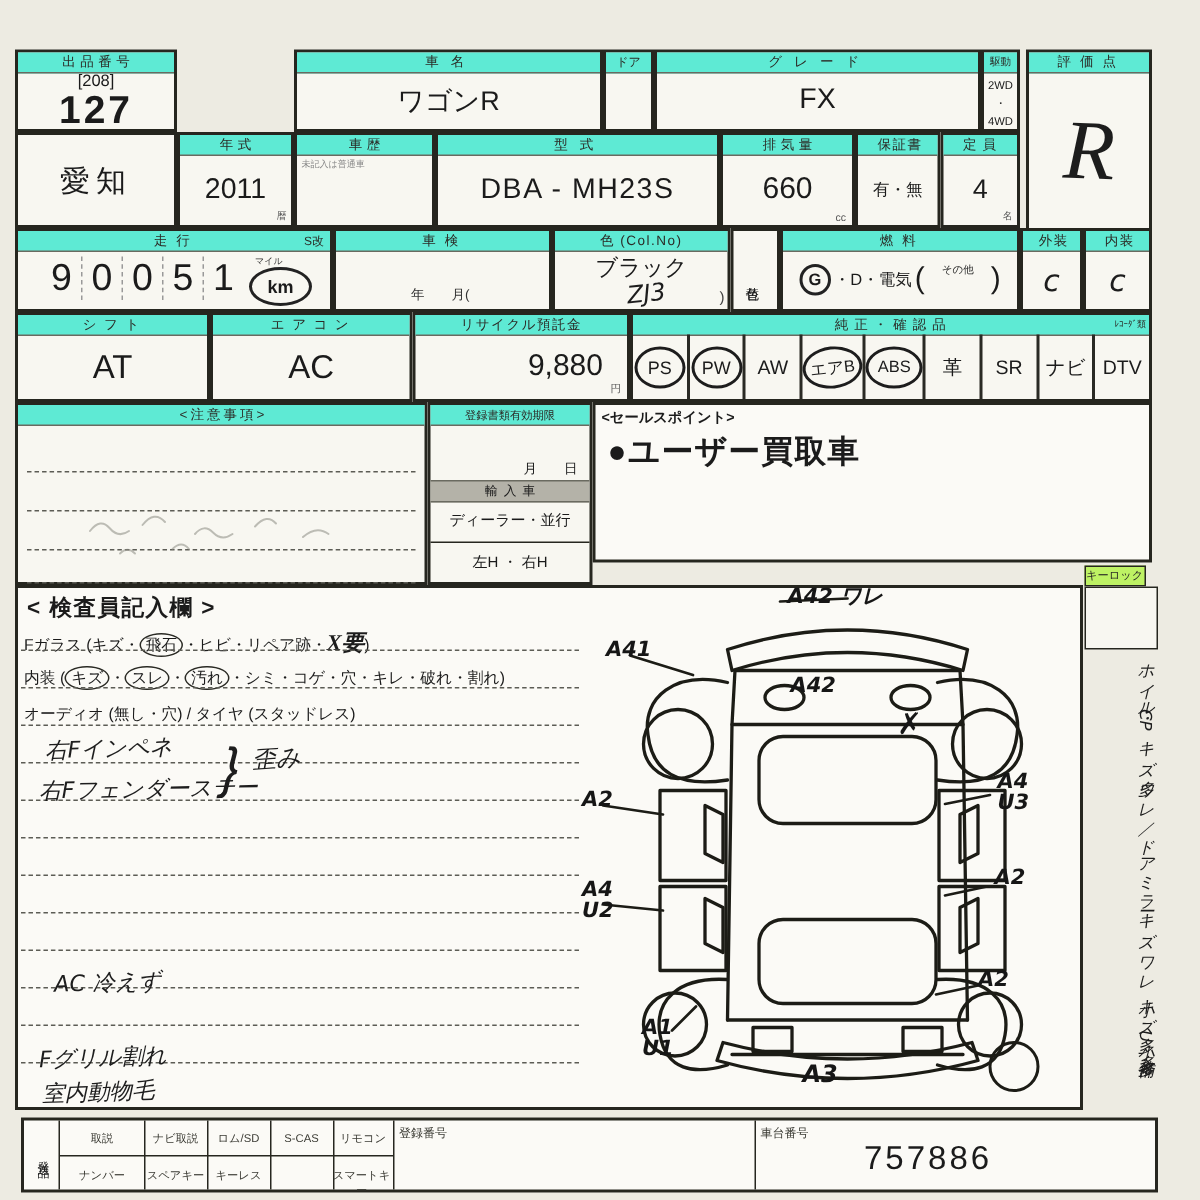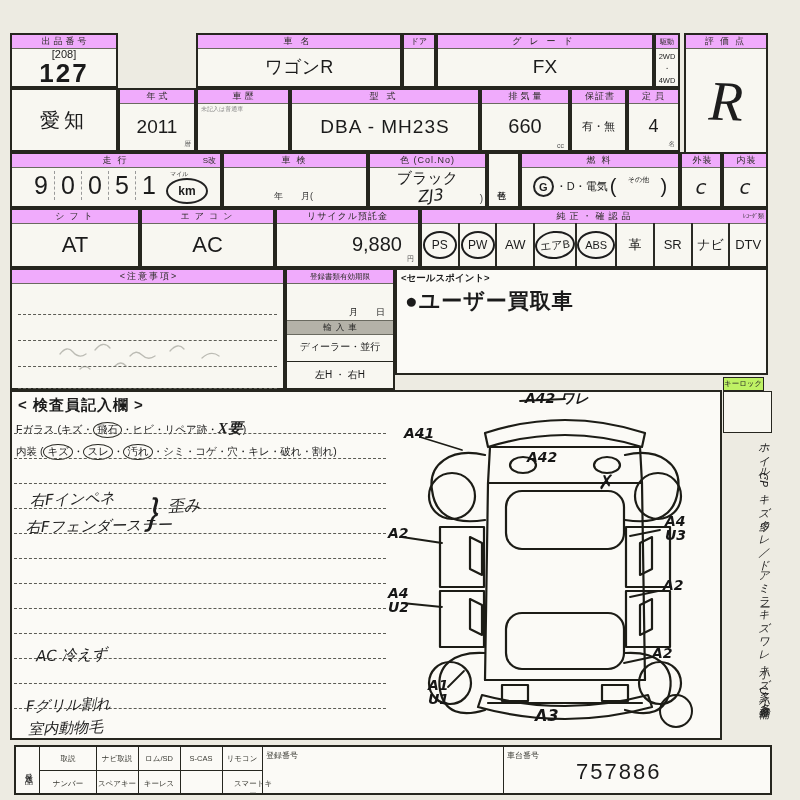--- a/index.html
+++ b/index.html
@@ -1,19 +1,19 @@
 <!DOCTYPE html>
 <html><head>
 <meta charset="utf-8">
 <style>
   html,body{margin:0;padding:0;}
   .page{position:relative;width:800px;height:800px;background:#edebe2;
         font-family:"Liberation Sans",sans-serif;color:#1b1b1b;overflow:hidden;}
   .cell{position:absolute;border:2px solid #26261f;background:#f8f7f1;box-sizing:border-box;}
-  .cellhdr{position:absolute;top:0;left:0;right:0;height:13px;background:#f0abfc;
+  .cellhdr{position:absolute;top:0;left:0;right:0;height:13px;background:#5eead4;
            color:#2b2b26;font-size:9px;line-height:13px;text-align:center;
            letter-spacing:3px;text-indent:3px;white-space:nowrap;overflow:hidden;
            border-bottom:1px solid #6a6a60;}
   .val{position:absolute;left:0;right:0;top:13px;bottom:0;display:flex;
        align-items:center;justify-content:center;}
   .hand{font-family:"DejaVu Sans",sans-serif;font-style:italic;color:#1d1d1d;}
   .serif{font-family:"Liberation Serif",serif;}
   .tiny{font-size:7px;color:#555;}
   .dashline{position:absolute;border-bottom:1.5px dashed #5c5c55;height:0;}
   .dmg{position:absolute;font-family:"DejaVu Sans",sans-serif;font-style:italic;
@@ -229,20 +229,21 @@
   <div style="position:absolute;left:18px;top:396px;font-size:15px;font-weight:600;letter-spacing:1px;">&lt; 検査員記入欄 &gt;</div>
 
   <div style="position:absolute;left:16px;top:419px;font-size:10.5px;">
     <span>Fガラス (キズ・</span><span class="oval">飛石</span><span>・ヒビ・リペア跡・</span><span class="hand" style="font-size:15px;font-weight:bold;font-family:Liberation Serif, serif;">X要</span><span>)</span>
   </div>
 
   <div style="position:absolute;left:16px;top:444px;font-size:10.5px;">
     <span>内装 (</span><span class="oval">キズ</span><span>・</span><span class="oval">スレ</span><span>・</span><span class="oval">汚れ</span><span>・シミ・コゲ・穴・キレ・破れ・割れ)</span>
   </div>
 
+  <div style="position:absolute;left:16px;top:469px;font-size:10.5px;">オーディオ (無し・穴) / タイヤ (スタッドレス)</div>
 
   <div class="dashline" style="left:14px;width:372px;top:433px;"></div>
   <div class="dashline" style="left:14px;width:372px;top:458px;"></div>
   <div class="dashline" style="left:14px;width:372px;top:483px;"></div>
   <div class="dashline" style="left:14px;width:372px;top:508px;"></div>
   <div class="dashline" style="left:14px;width:372px;top:533px;"></div>
   <div class="dashline" style="left:14px;width:372px;top:558px;"></div>
   <div class="dashline" style="left:14px;width:372px;top:583px;"></div>
   <div class="dashline" style="left:14px;width:372px;top:608px;"></div>
   <div class="dashline" style="left:14px;width:372px;top:633px;"></div>
@@ -348,21 +349,21 @@
 
     <div class="btm-lbl" style="left:24px;width:56px;top:7px;">取説</div>
     <div class="btm-lbl" style="left:80px;width:42px;top:7px;">ナビ取説</div>
     <div class="btm-lbl" style="left:122px;width:42px;top:7px;">ロム/SD</div>
     <div class="btm-lbl" style="left:164px;width:42px;top:7px;">S-CAS</div>
     <div class="btm-lbl" style="left:206px;width:40px;top:7px;">リモコン</div>
 
     <div class="btm-lbl" style="left:24px;width:56px;top:32px;">ナンバー</div>
     <div class="btm-lbl" style="left:80px;width:42px;top:32px;">スペアキー</div>
     <div class="btm-lbl" style="left:122px;width:42px;top:32px;">キーレス</div>
-    <div class="btm-lbl" style="left:172px;width:42px;top:32px;padding-left:44px;">スマートキー</div>
+    <div class="btm-lbl" style="left:160px;width:42px;top:32px;padding-left:44px;">スマートキー</div>
 
     <div style="position:absolute;left:250px;top:3px;font-size:8px;color:#3a3a33;">登録番号</div>
 
     <div style="position:absolute;left:491px;top:3px;font-size:8px;color:#3a3a33;">車台番号</div>
     <div style="position:absolute;left:560px;top:12px;font-size:22px;letter-spacing:2px;">757886</div>
   </div>
 
 </div>
 
 </body></html>

